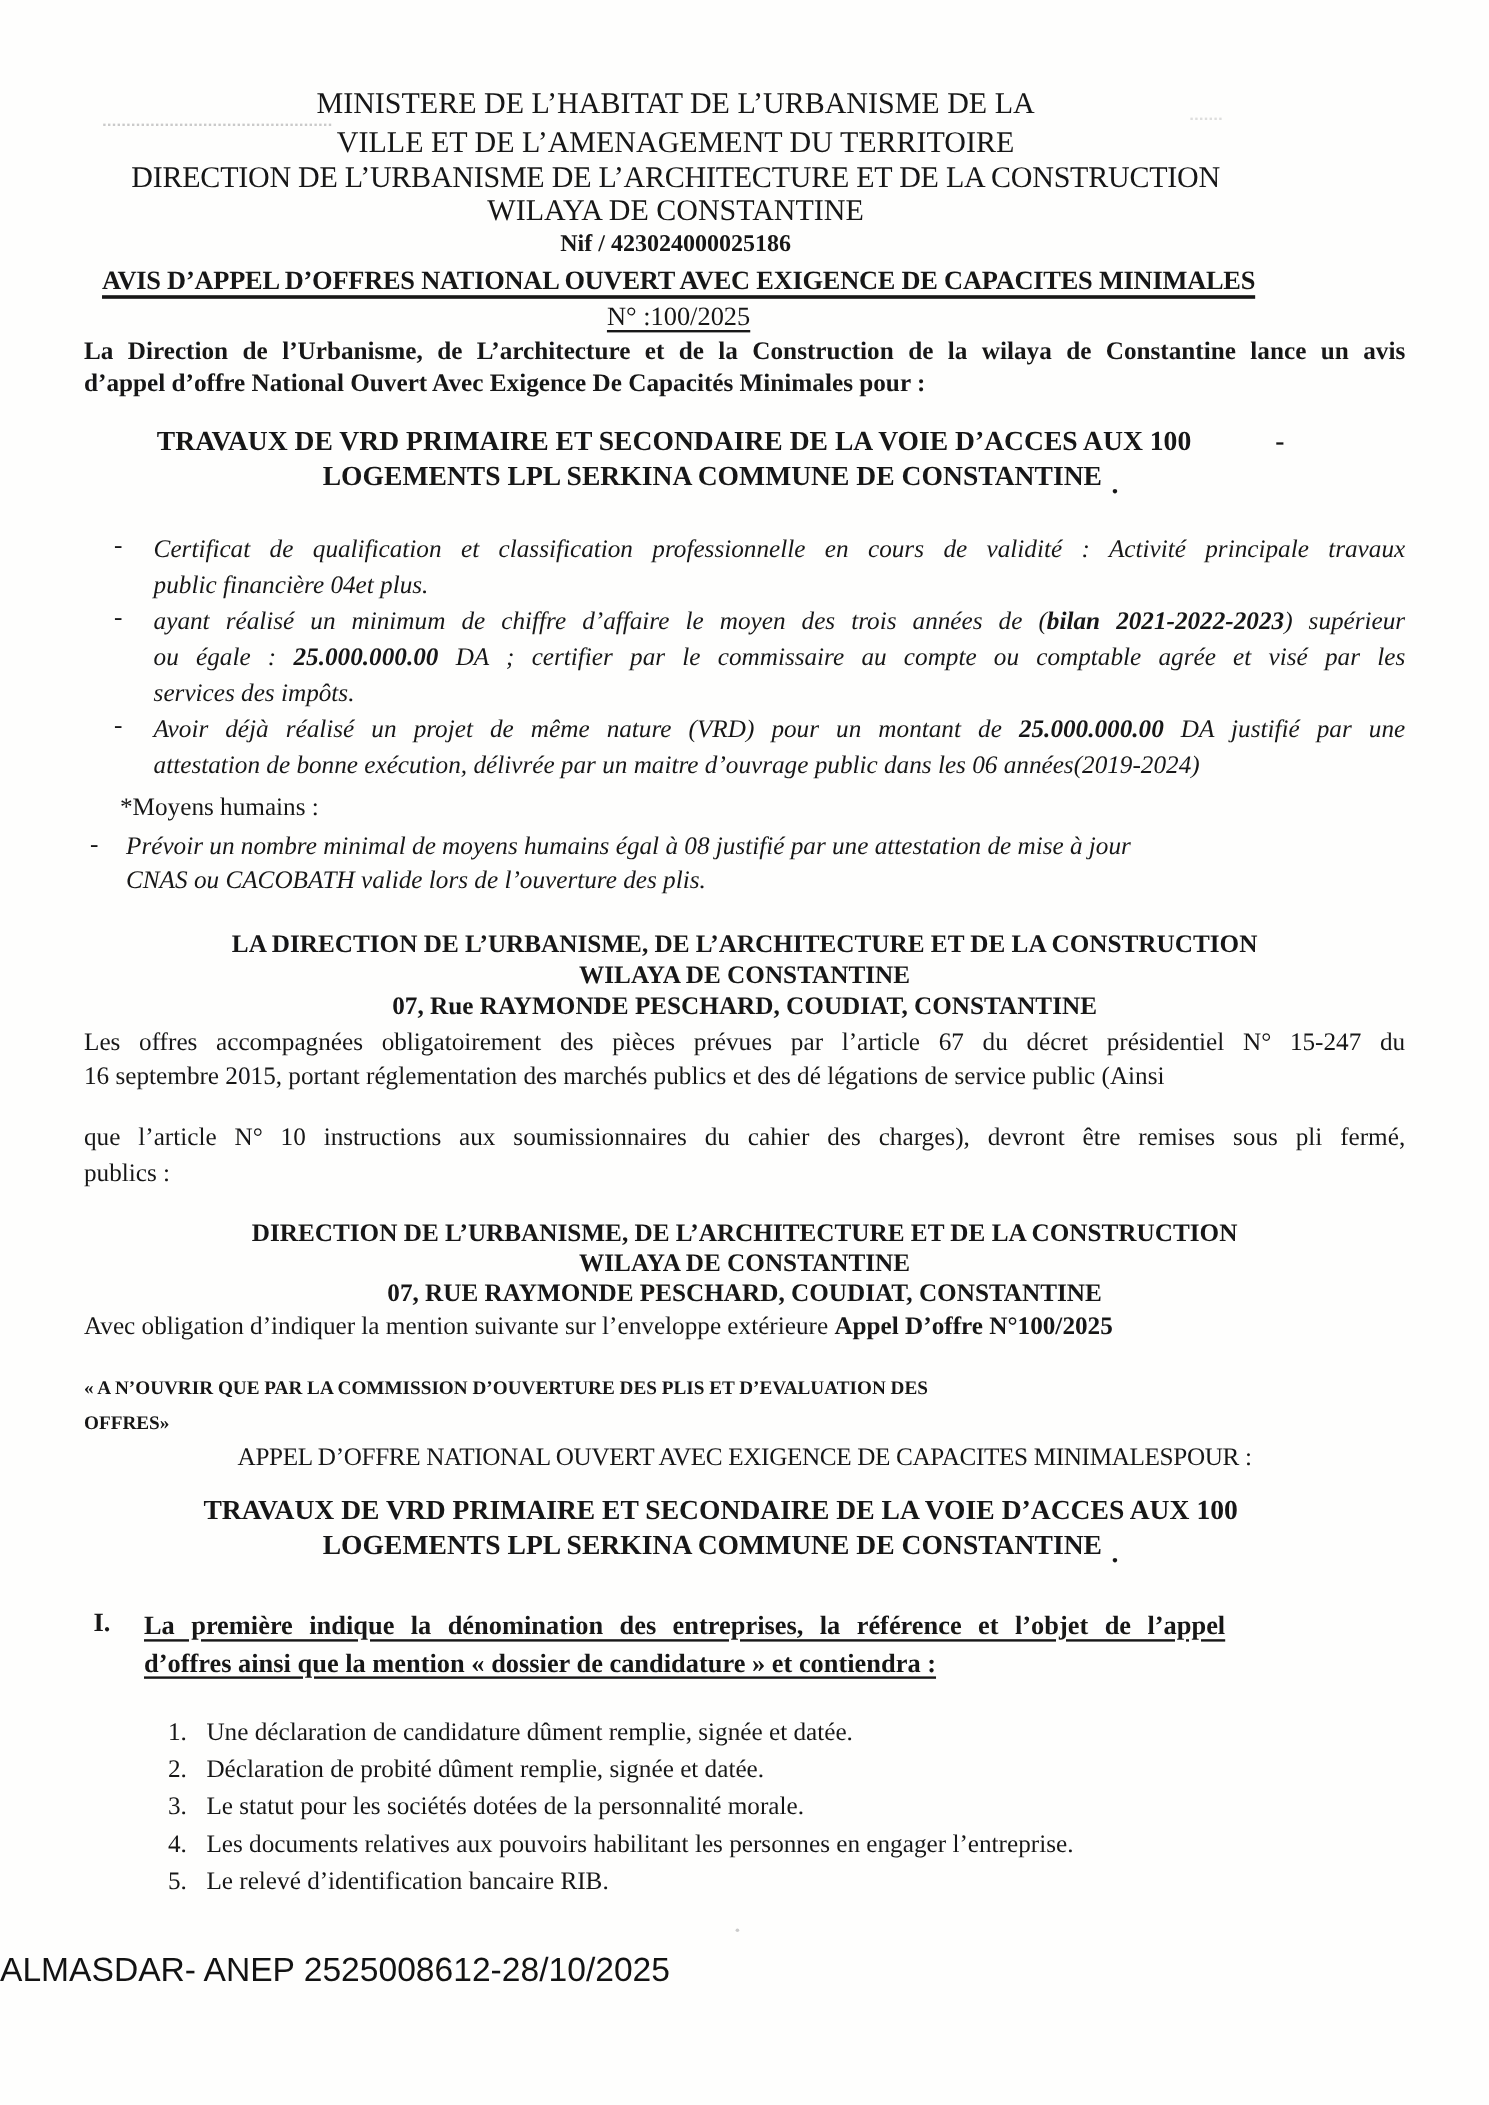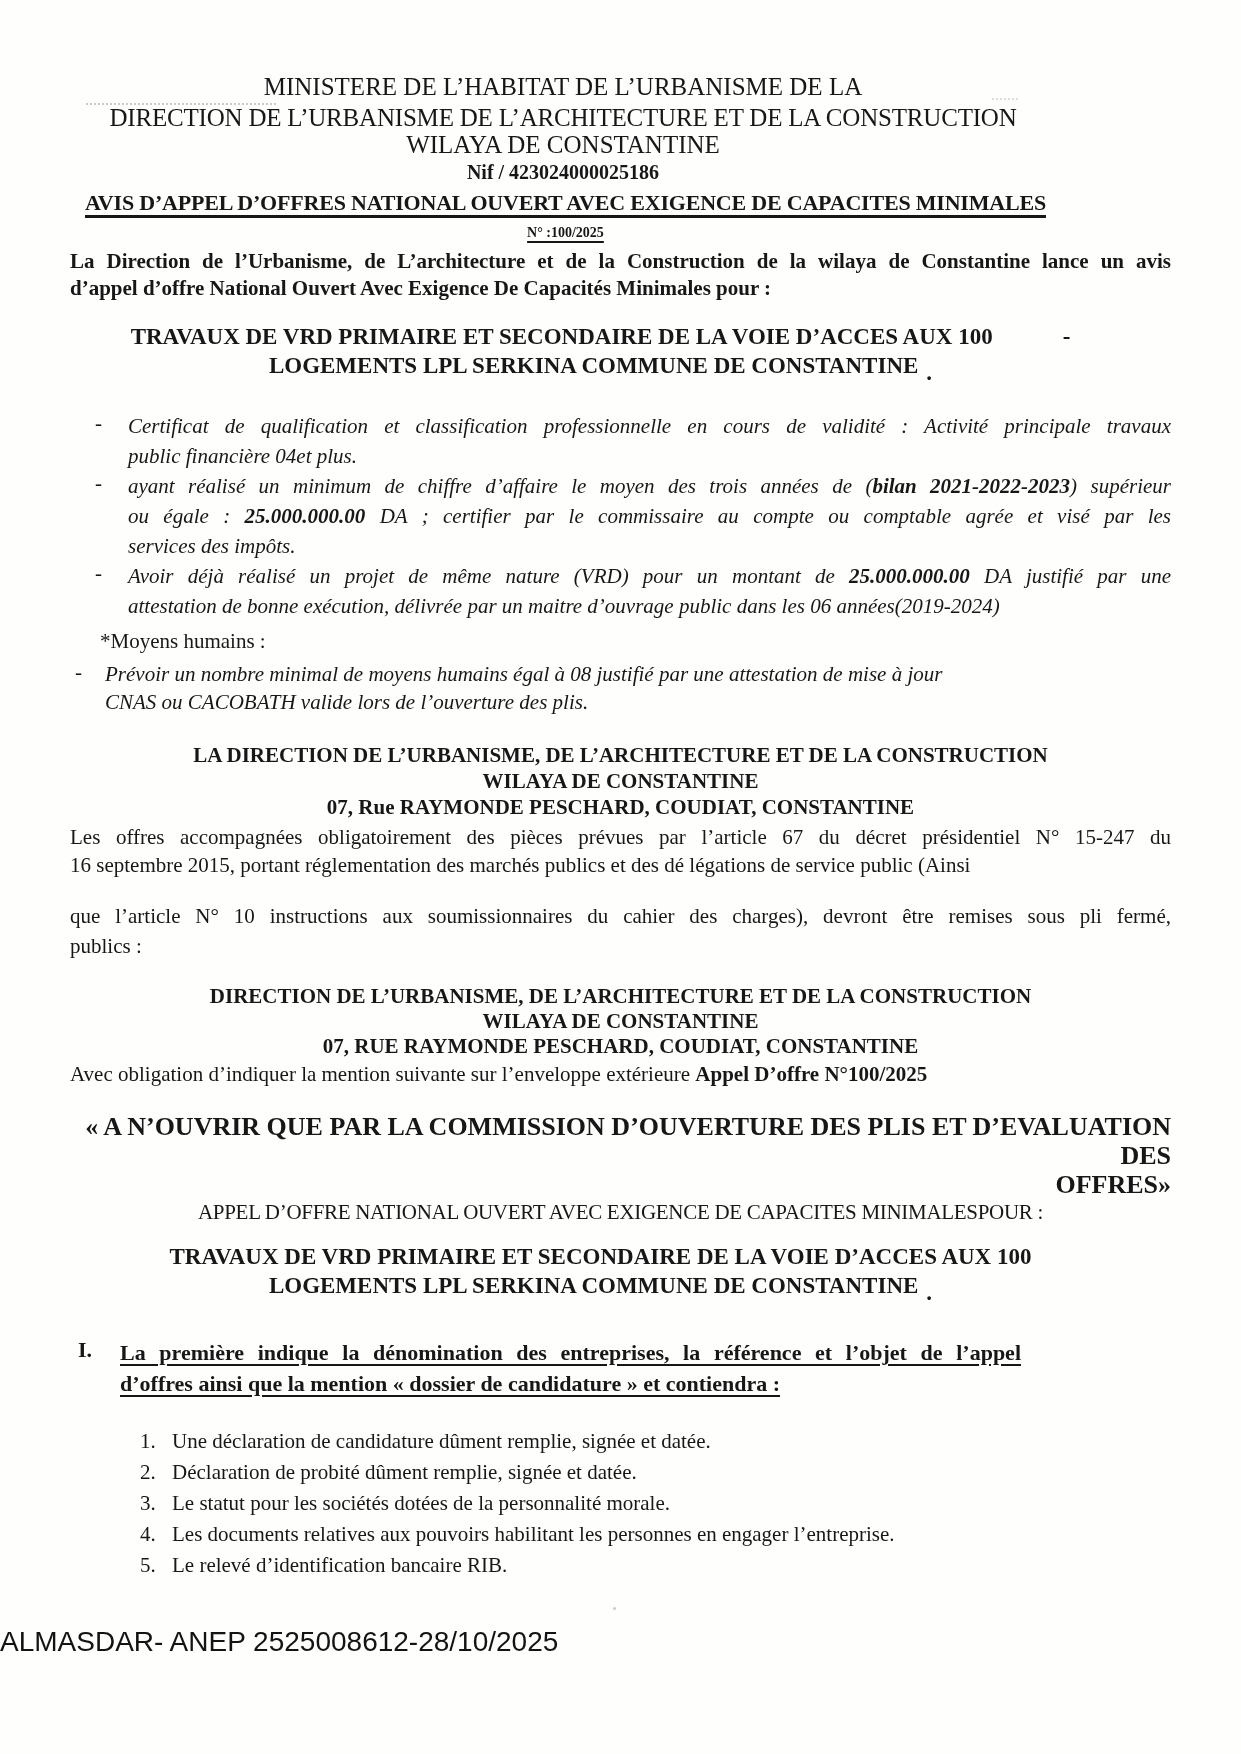--- a/index.html
+++ b/index.html
@@ -15,21 +15,21 @@
   .content{padding:70px 70px 0;font-size:21px;}
   .b{font-weight:bold;}
   
   .hdr{text-align:center;margin-right:115px;font-size:25px;}
   .hdr .l1{line-height:34px;}
   .hdr .l2{line-height:31px;}
   .hdr .l3{line-height:27px;letter-spacing:-0.2px;}
   .hdr .l4{line-height:28px;}
   .nif{font-size:20px;font-weight:bold;line-height:27px;text-align:center;margin-right:115px;}
   .avis{font-size:22px;font-weight:bold;line-height:33px;text-align:center;margin-right:110px;letter-spacing:-0.2px;}
-  .numline{font-size:14px;font-weight:bold;line-height:27px;text-align:center;margin-right:110px;}
+  .numline{font-size:22px;font-weight:normal;line-height:27px;text-align:center;margin-right:110px;}
   .u2{text-decoration:underline;text-decoration-thickness:2px;text-underline-offset:4px;}
   .u3{text-decoration:underline;text-decoration-thickness:3px;text-underline-offset:5px;}
   
   .intro{font-weight:bold;font-size:21px;margin-top:2px;}
   .intro div{line-height:27px;}
   .jline{text-align:justify;text-align-last:justify;}
   
   .ptitle{font-weight:bold;font-size:23px;text-align:center;margin-right:40px;margin-top:20px;}
   .ptitle div{line-height:29px;}
   .dash{margin-left:70px;}
@@ -50,21 +50,21 @@
   .b1 div{line-height:26px;}
   .b2{margin-top:23px;}
   .b2 div{line-height:25px;}
   
   .p1{margin-top:3px;}
   .p1 div{line-height:28px;}
   .p2{margin-top:22px;}
   .p2 div{line-height:30px;}
   .envnote{margin-top:2px;line-height:27px;}
   
-  .warn{margin-top:24px;text-align:right;font-weight:bold;font-size:26px;}
+  .warn{margin-top:24px;text-align:left;font-weight:bold;font-size:16px;}
   .warn div{line-height:29px;}
   .subnotice{text-align:center;font-size:21px;line-height:27px;letter-spacing:-0.3px;}
   .p2t{margin-top:16px;}
   
   .sect1{display:flex;margin-top:30px;padding-left:8px;padding-right:150px;font-weight:bold;font-size:22px;}
   .numeral{width:42px;flex:none;}
   .stext{flex:1;}
   .stext div{line-height:31px;}
   
   .docs{margin-top:28px;}
@@ -85,20 +85,21 @@
 
 <div class="page">
   <div class="art-dots"></div>
   <div class="speck1"></div>
   <div class="speck2"></div>
 
   <div class="content">
 
     <div class="hdr">
       <div class="l1">MINISTERE DE L’HABITAT DE L’URBANISME DE LA</div>
+      <div class="l2">VILLE ET DE L’AMENAGEMENT DU TERRITOIRE</div>
       <div class="l3">DIRECTION DE L’URBANISME  DE L’ARCHITECTURE ET DE LA CONSTRUCTION</div>
       <div class="l4">WILAYA DE CONSTANTINE</div>
     </div>
     <div class="nif">Nif / 423024000025186</div>
     <div class="avis"><span class="u3">AVIS D’APPEL D’OFFRES NATIONAL OUVERT  AVEC EXIGENCE DE CAPACITES MINIMALES</span></div>
     <div class="numline"><span class="u2">N° :100/2025</span></div>
 
     <div class="intro">
       <div class="jline">La Direction de l’Urbanisme, de L’architecture et de la Construction de la wilaya de Constantine lance un avis</div>
       <div>d’appel d’offre National Ouvert  Avec Exigence De Capacités Minimales pour :</div>

